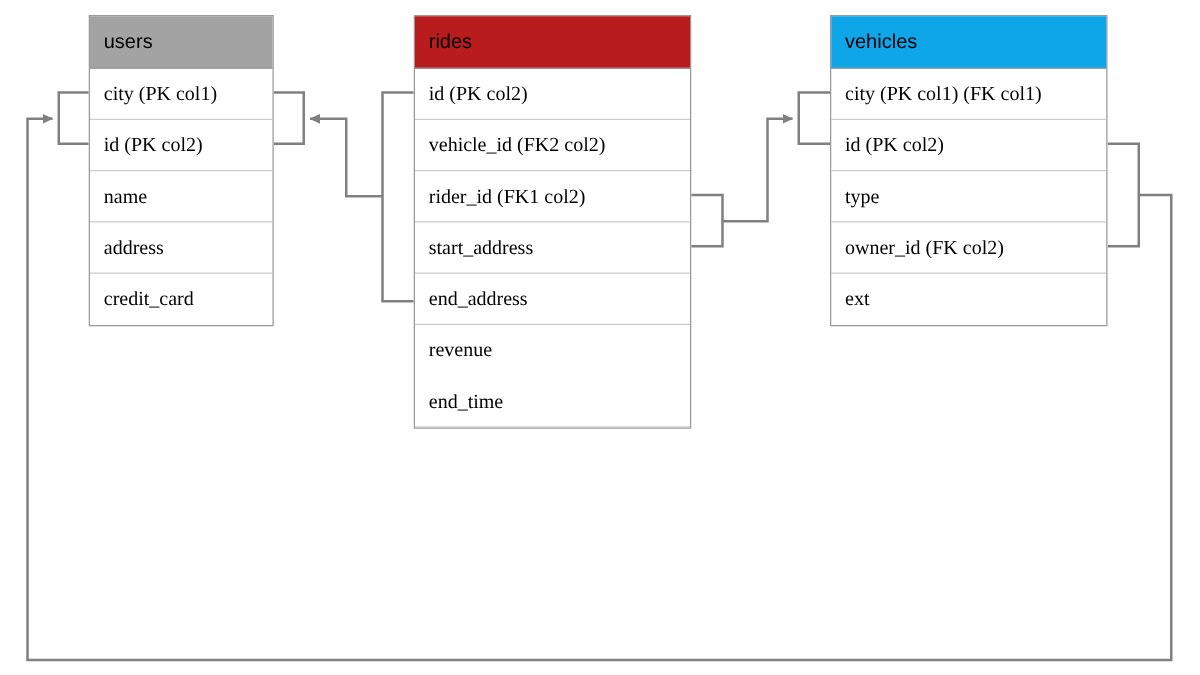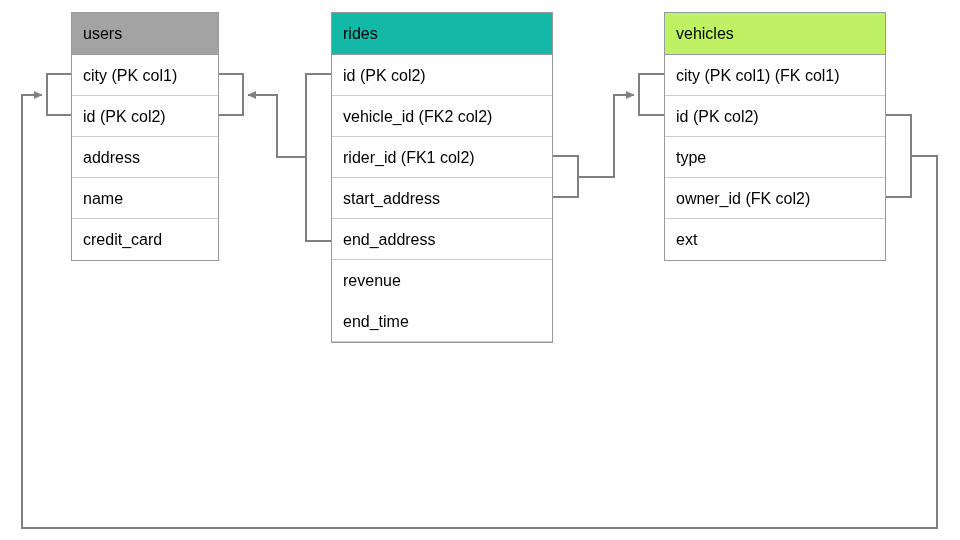--- a/index.html
+++ b/index.html
@@ -48,20 +48,21 @@
   .table-row {
     box-sizing: border-box;
     height: 41px;
     line-height: 41px;
     padding: 0 0 0 11px;
     font-size: 16px;
     color: #000000;
     border-bottom: 1px solid #cccccc;
     white-space: nowrap;
     overflow: hidden;
+    font-family: Liberation Serif, serif;
   }
   .table-row.last {
     border-bottom: none;
   }
 </style>
 </head>
 <body>
 
 <div id="canvas">
 
@@ -97,38 +98,38 @@
       <path d="M71,74 L47,74 L47,115 L71,115" fill="none" stroke="#808080" stroke-width="2"></path>
 
       <path d="M911,156 L937,156 L937,528 L22,528 L22,95 L42,95" fill="none" stroke="#808080" stroke-width="2" marker-end="url(#arrowhead)"></path>
     </g>
   </svg>
 
   <div class="table-box" style="left:71px; top:12px; width:148px;">
     <div class="table-header" style="background:#a3a3a3;">users</div>
     <div class="table-row">city (PK col1)</div>
     <div class="table-row">id (PK col2)</div>
+    <div class="table-row">name</div>
     <div class="table-row">address</div>
-    <div class="table-row">name</div>
     <div class="table-row last">credit_card</div>
   </div>
 
   <div class="table-box" style="left:331px; top:12px; width:222px;">
-    <div class="table-header" style="background:#14b8a6;">rides</div>
+    <div class="table-header" style="background:#b91c1c;">rides</div>
     <div class="table-row">id (PK col2)</div>
     <div class="table-row">vehicle_id (FK2 col2)</div>
     <div class="table-row">rider_id (FK1 col2)</div>
     <div class="table-row">start_address</div>
     <div class="table-row">end_address</div>
     <div class="table-row last">revenue</div>
     <div class="table-row">end_time</div>
   </div>
 
   <div class="table-box" style="left:664px; top:12px; width:222px;">
-    <div class="table-header" style="background:#bef264;">vehicles</div>
+    <div class="table-header" style="background:#0ea5e9;">vehicles</div>
     <div class="table-row">city (PK col1) (FK col1)</div>
     <div class="table-row">id (PK col2)</div>
     <div class="table-row">type</div>
     <div class="table-row">owner_id (FK col2)</div>
     <div class="table-row last">ext</div>
   </div>
 
 </div>
 
 </body></html>

